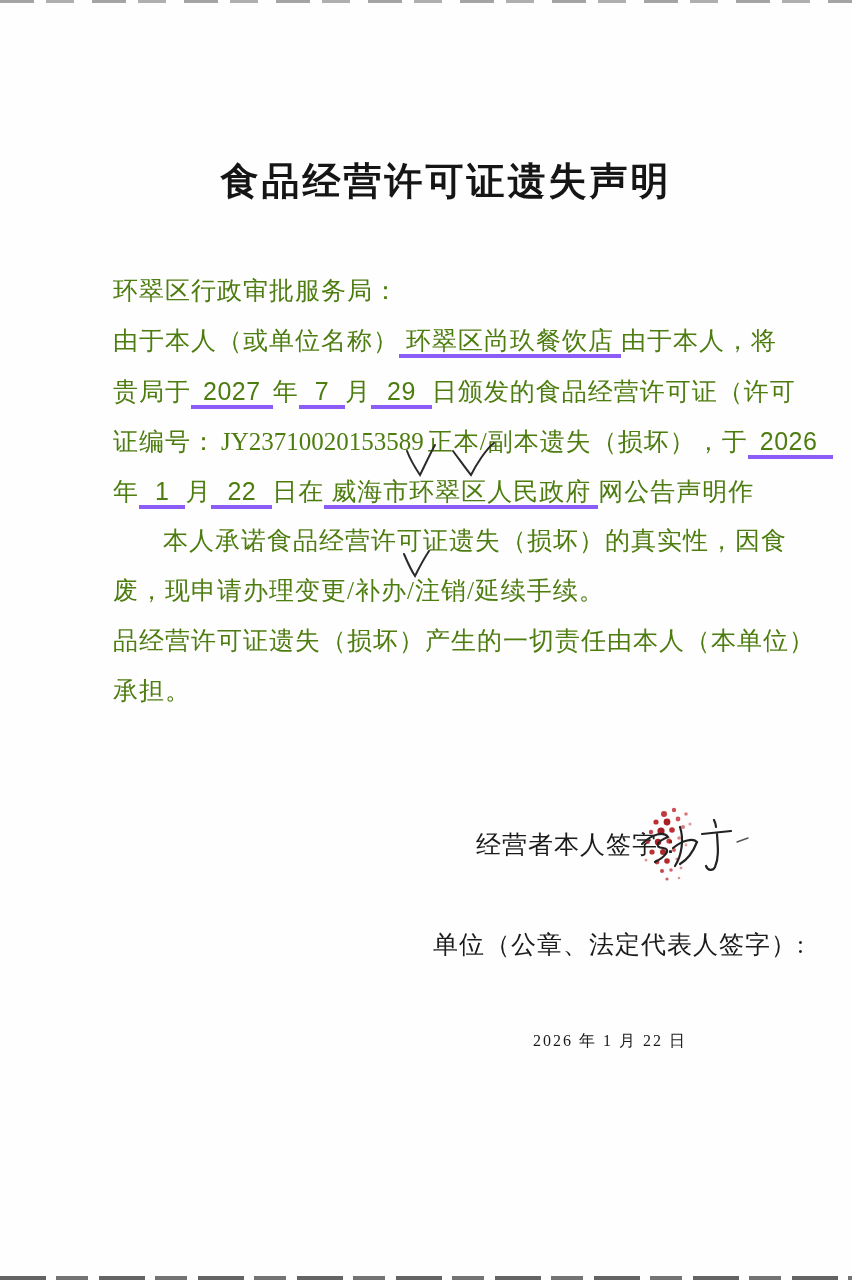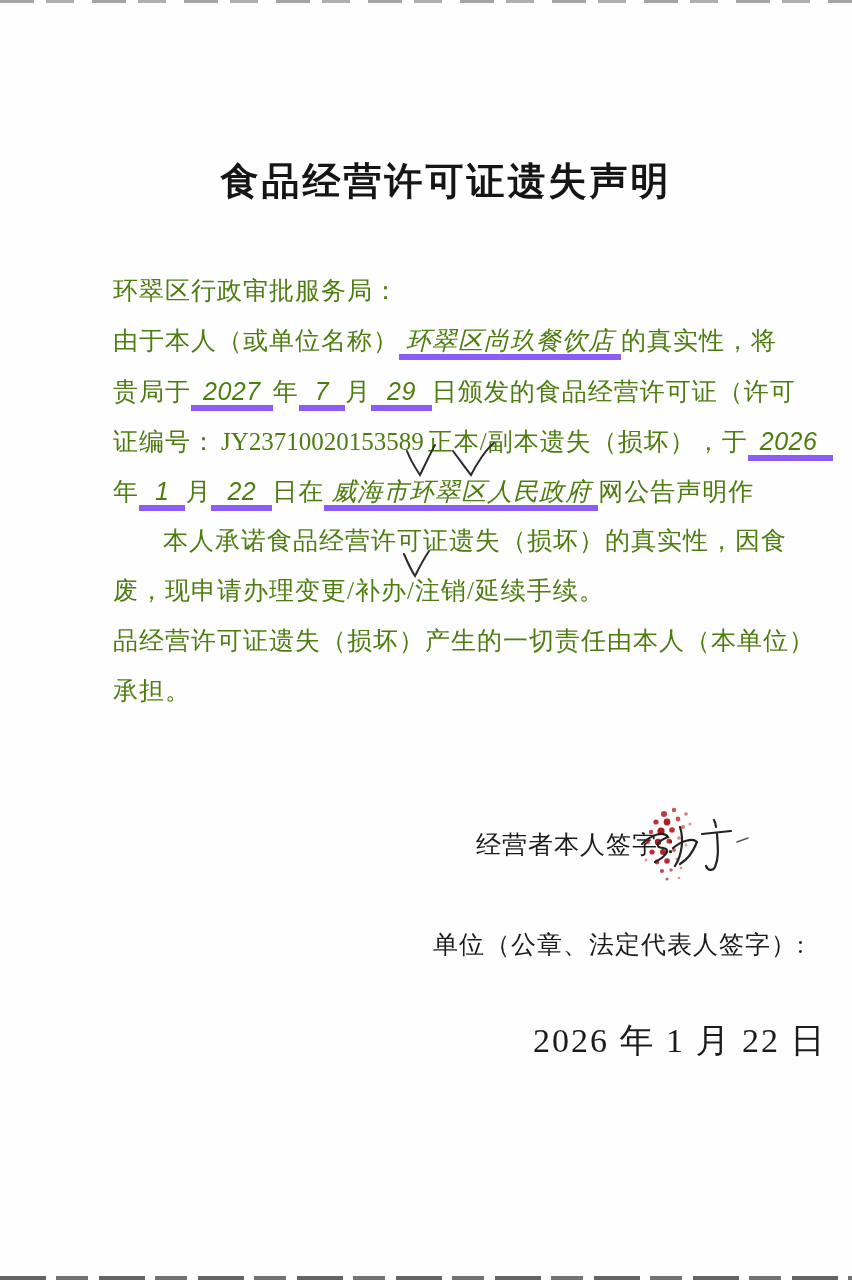--- a/index.html
+++ b/index.html
@@ -24,51 +24,51 @@
     text-align:center; font-size:38px; font-weight:bold; letter-spacing:3px;
     color:#151515;
   }
   .body-block { position:absolute; left:113px; top:266px; width:645px; }
   .line {
     height:50px; line-height:50px; font-size:25px;
     white-space:nowrap; letter-spacing:1px; color:#4d7c0f;
   }
   .indent { padding-left:50px; }
   .fill {
-    border-bottom:6px solid #8b5cf6; padding:0 8px;font-style:italic;
+    border-bottom:4px solid #8b5cf6; padding:0 8px;
   }
   .fill-name { padding:0 7px; }
   .fill-wide { padding:0 16px; }
   .fill-med  { padding:0 12px; }
   .fill-end  { padding:0 16px 0 12px; }
   .num { font-family:"Liberation Sans",sans-serif; letter-spacing:0.5px; }
   .license { font-family:Liberation Serif, serif; letter-spacing:0; padding:0 4px; }
   .abs-label { position:absolute; font-size:25px; letter-spacing:1px; line-height:34px; }
   .sig-label  { left:452px; top:828px;margin-left:24px; }
   .unit-label { left:433px; top:928px; }
-  .date-label { left:533px; top:1024px; font-size:34px; letter-spacing:2px; }
+  .date-label { left:533px; top:1024px; font-size:16px; letter-spacing:2px; }
   .check { position:absolute; }
   .sig-art { position:absolute; left:634px; top:800px; }
 </style>
 </head>
 <body>
 
 <div class="page">
 
   <div class="edge edge-top"></div>
 
   <h1 class="title">食品经营许可证遗失声明</h1>
 
   <div class="body-block">
     <div class="line">
       <span>环翠区行政审批服务局：</span>
     </div>
 
     <div class="line">
-      <span>由于本人（或单位名称）</span><span class="fill fill-name">环翠区尚玖餐饮店</span><span>的真实性，将</span>
+      <span>由于本人（或单位名称）</span><span class="fill fill-name">环翠区尚玖餐饮店</span><span>由于本人，将</span>
     </div>
 
     <div class="line">
       <span>贵局于</span><span class="fill fill-med num">2027</span><span>年</span><span class="fill fill-wide num">7</span><span>月</span><span class="fill fill-wide num">29</span><span>日颁发的食品经营许可证（许可</span>
     </div>
 
     <div class="line">
       <span>证编号：</span><span class="license">JY23710020153589</span><span>正本/副本遗失（损坏），于</span><span class="fill fill-end num">2026</span>
     </div>
 

